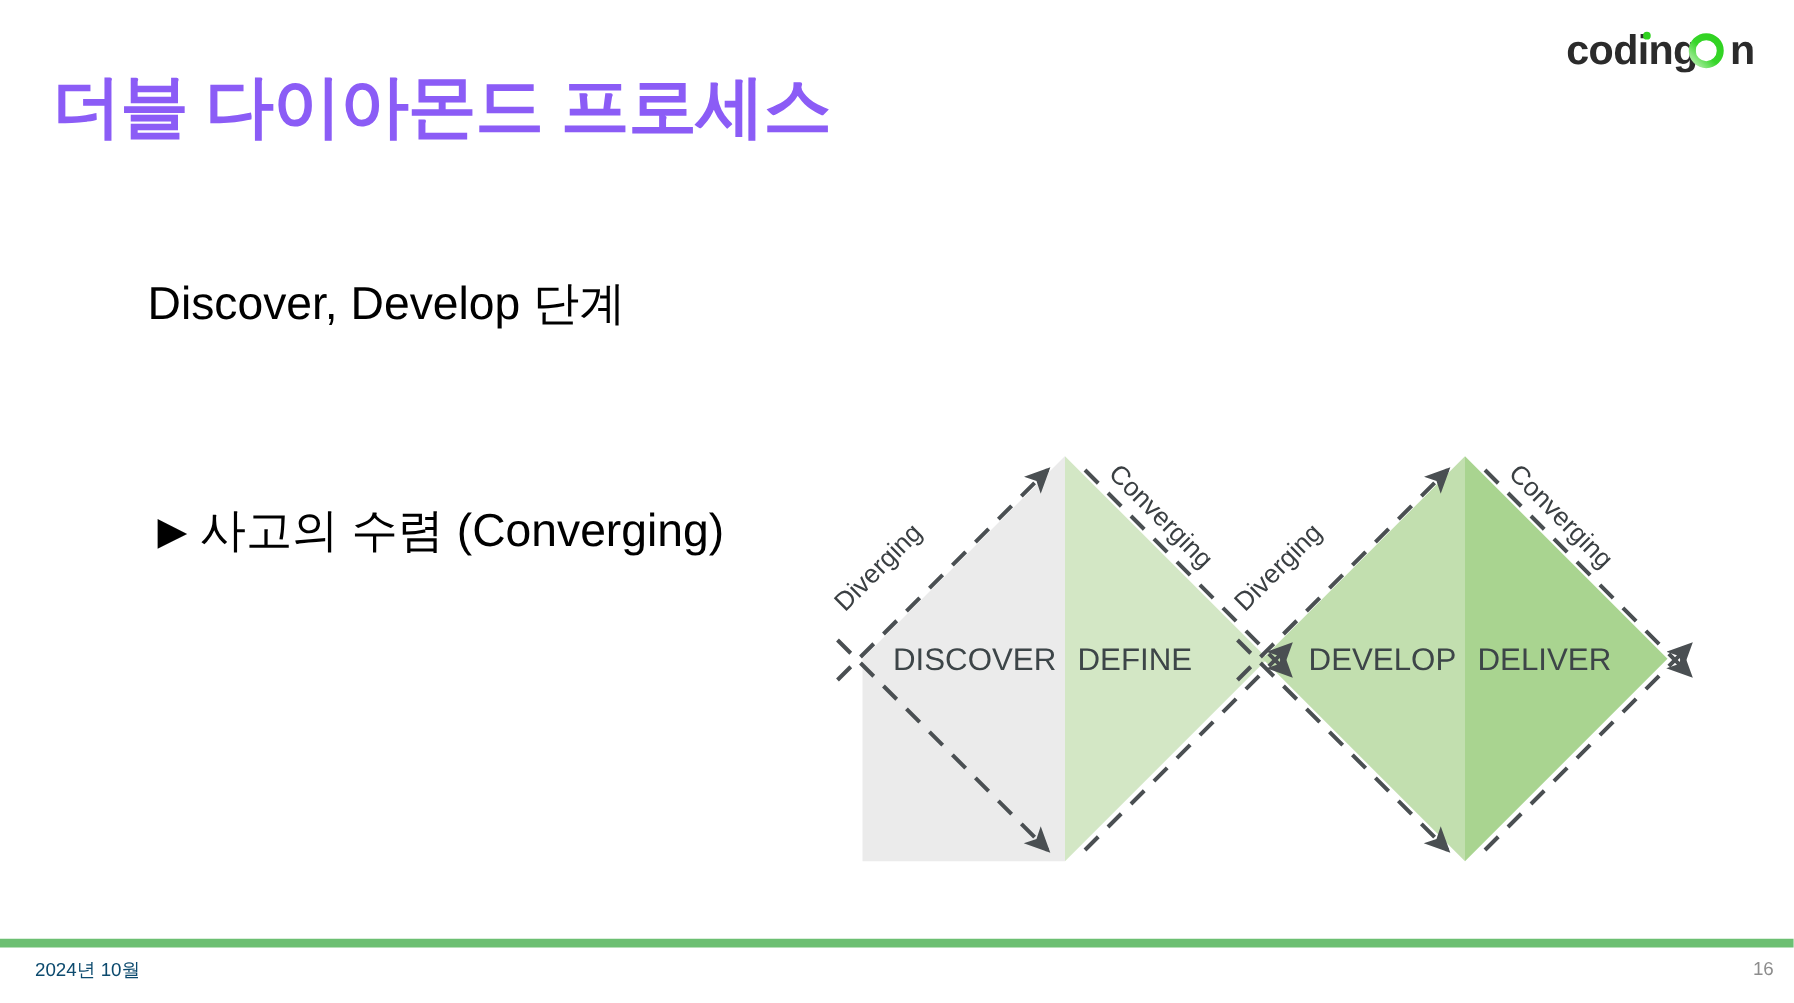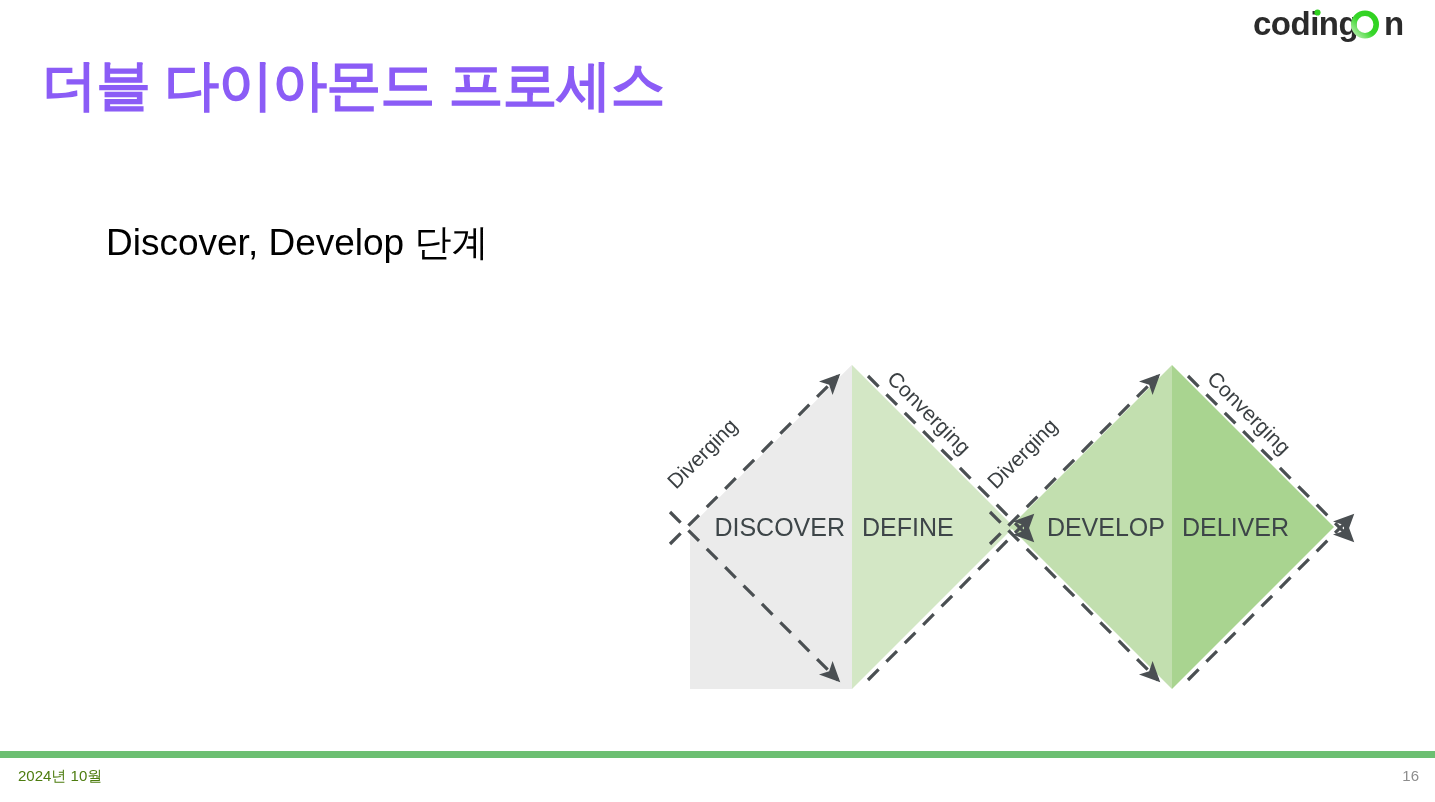--- a/index.html
+++ b/index.html
@@ -11,21 +11,21 @@
     height: 802px;
     background: #ffffff;
     font-family: "Liberation Sans", sans-serif;
     overflow: hidden;
     position: relative;
   }
 
   
   .logo {
     position: absolute;
-    top: 8px;
+    top: 24px;
     right: 14px;
     height: 34px;
     display: flex;
     align-items: center;
   }
   .logo svg { display: block; }
 
   
   .slide-title {
     position: absolute;
@@ -41,21 +41,21 @@
 
   
   .body-block {
     position: absolute;
     left: 106px;
     color: #000000;
     font-size: 37px;
     line-height: 1.62;
     white-space: nowrap;
   }
-  .block-1 { top: 213px; }
+  .block-1 { top: 213px; margin-left: 12px; }
   .block-2 { top: 395px; }
   .body-line { display: block; }
   .body-line.indent { padding-left: 20px; }
   .bullet-arrow {
     display: inline-block;
     margin-right: 10px;
     font-size: 31px;
     line-height: 1;
     vertical-align: 2px;
   }
@@ -85,24 +85,24 @@
   .footer-bar {
     position: absolute;
     left: 0;
     top: 751px;
     width: 1435px;
     height: 7px;
     background: #6cbf72;
   }
   .footer-date {
     position: absolute;
-    left: 18px;
+    left: 28px;
     top: 767px;
     font-size: 15px;
-    color: #4d7c0f;
+    color: #0c4a6e;
   }
   .footer-page {
     position: absolute;
     right: 16px;
     top: 767px;
     font-size: 15px;
     color: #8d8d8d;
     margin-left: 48px;
   }
 </style>
@@ -127,20 +127,23 @@
   </svg>
 </div>
 
 <div class="slide-title">더블 다이아몬드 프로세스</div>
 
 <div class="body-block block-1">
   <span class="body-line">Discover, Develop 단계</span>
 </div>
 
 <div class="body-block block-2">
+  <span class="body-line indent">
+    <span class="bullet-arrow">▶</span><span>사고의 수렴 (Converging)</span>
+  </span>
 </div>
 
 <div class="diagram">
 <svg width="730" height="390" viewBox="0 0 730 390" xmlns="http://www.w3.org/2000/svg">
   <defs>
     <marker id="ah" markerWidth="7" markerHeight="7" refX="5.4" refY="3" orient="auto">
       <path d="M0,0 L6.4,3 L0,6 L1.5,3 Z" fill="#4a4f52"></path>
     </marker>
   </defs>
 

